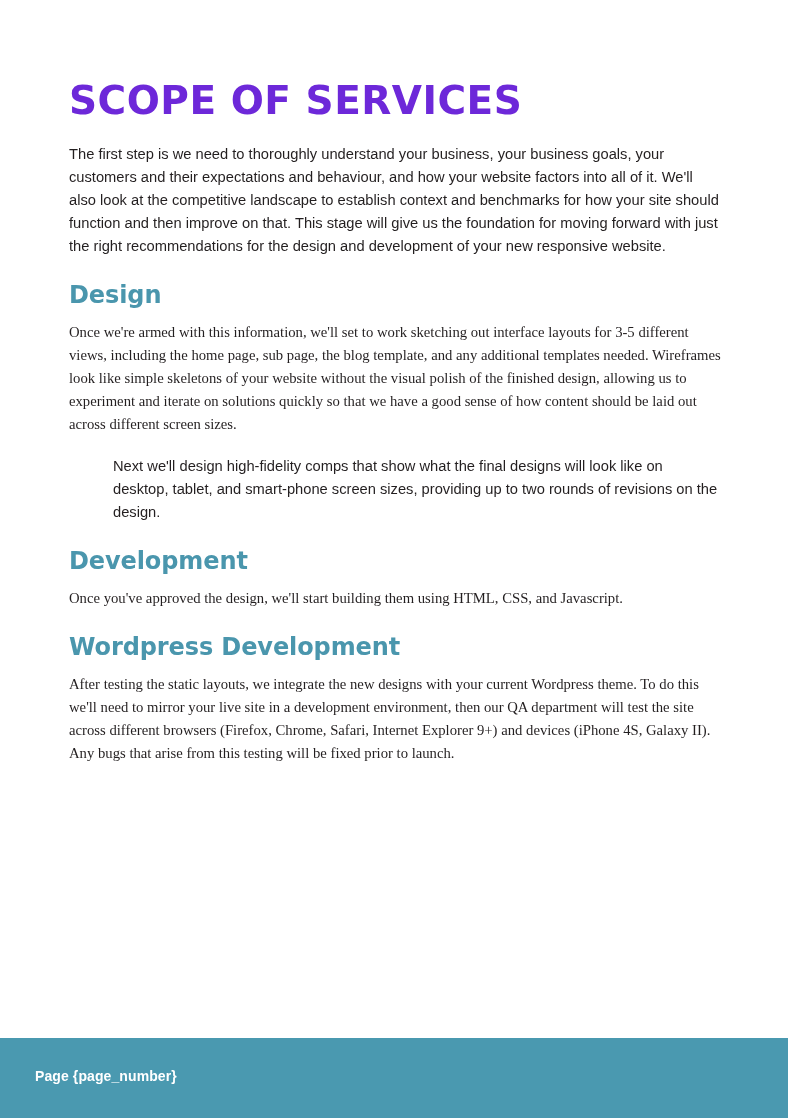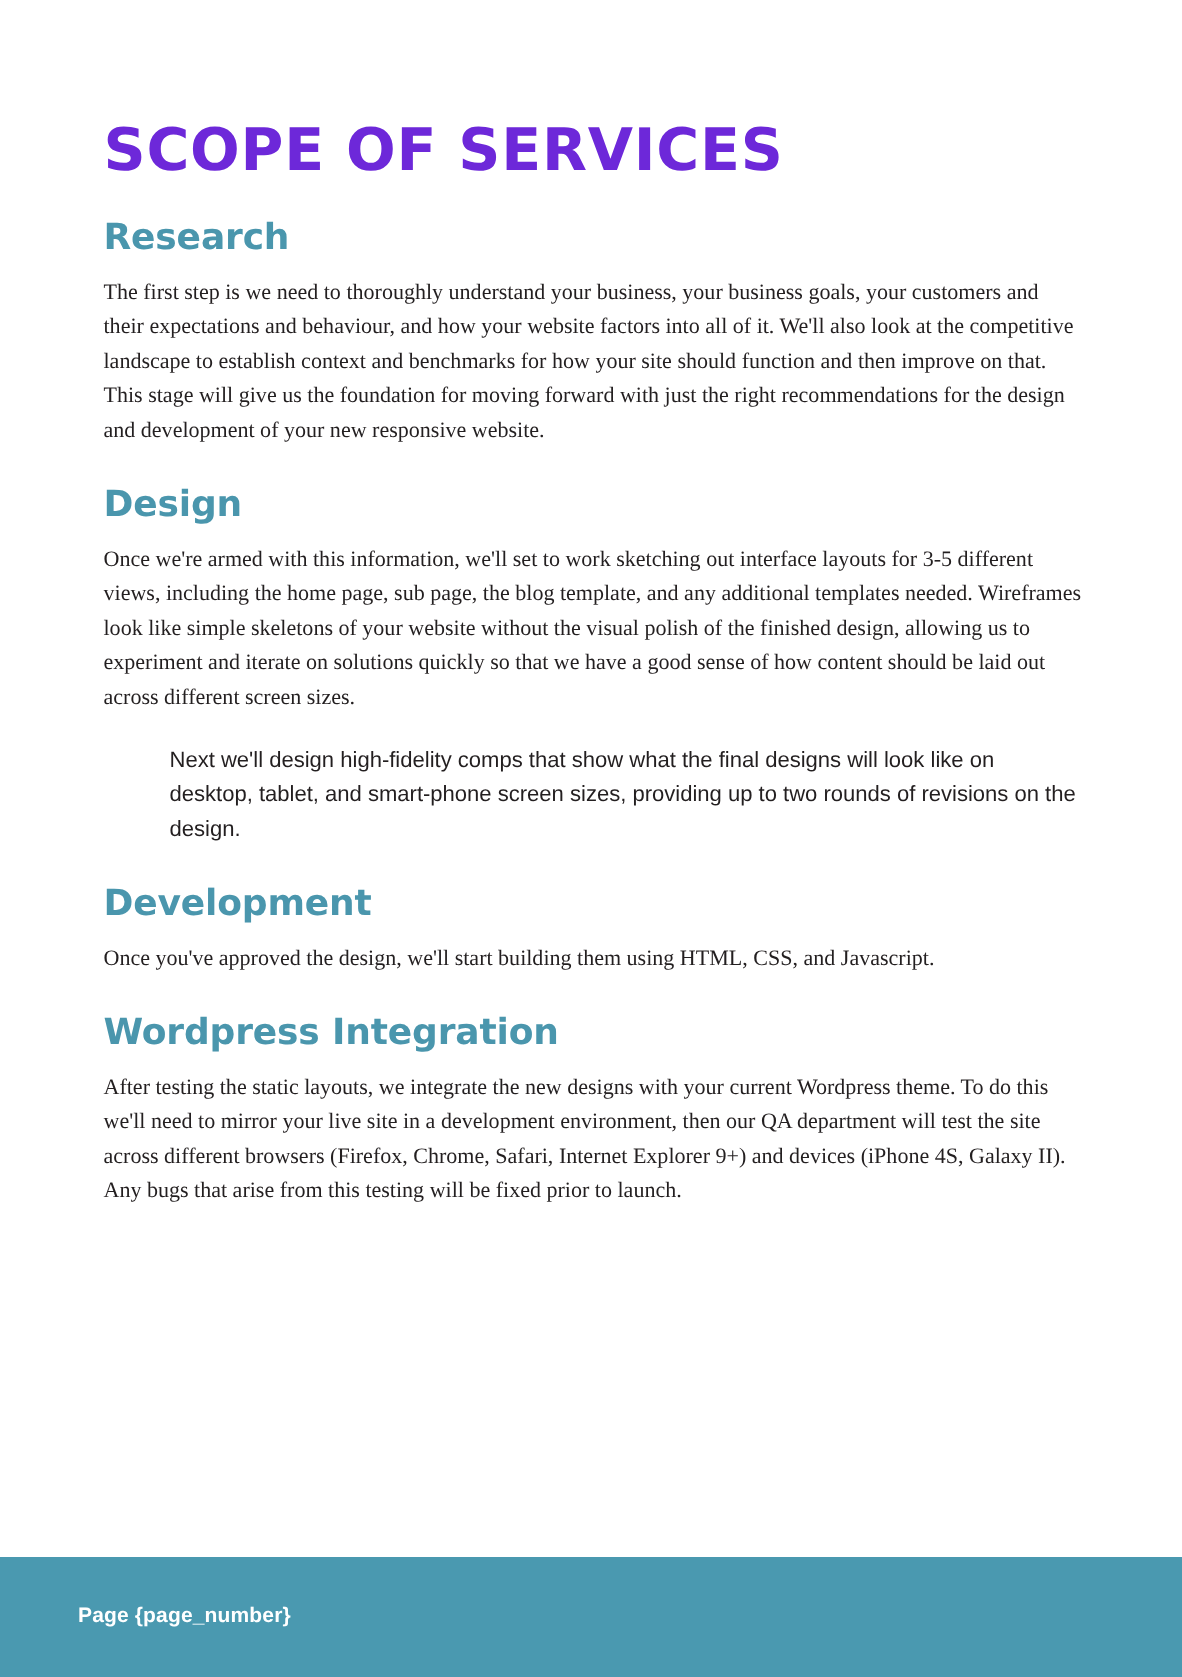--- a/index.html
+++ b/index.html
@@ -88,58 +88,57 @@
     position: absolute;
     left: 0;
     right: 0;
     bottom: 0;
     height: 80px;
     background: #4a99b0;
   }
 
   .footer-text {
     position: absolute;
-    left: 52px;
+    left: 35px;
     top: 29px;
     font-family: "Liberation Sans", sans-serif;
     font-weight: 700;
     font-size: 14px;
     line-height: 18px;
     color: #ffffff;
     letter-spacing: 0.1px;
     white-space: nowrap;
   }
 </style>
 </head>
 <body>
 
 <div class="page">
 
   <div class="content">
 
     <h1 class="doc-title">SCOPE OF SERVICES</h1>
 
     <div class="section">
-      <h2 class="section-heading">Research</h2>
       <p class="body-text">The first step is we need to thoroughly understand your business, your business goals, your customers and their expectations and behaviour, and how your website factors into all of it. We'll also look at the competitive landscape to establish context and benchmarks for how your site should function and then improve on that. This stage will give us the foundation for moving forward with just the right recommendations for the design and development of your new responsive website.</p>
     </div>
 
     <div class="section">
       <h2 class="section-heading">Design</h2>
       <p class="body-text">Once we're armed with this information, we'll set to work sketching out interface layouts for 3-5 different views, including the home page, sub page, the blog template, and any additional templates needed. Wireframes look like simple skeletons of your website without the visual polish of the finished design, allowing us to experiment and iterate on solutions quickly so that we have a good sense of how content should be laid out across different screen sizes.</p>
       <p class="body-text">Next we'll design high-fidelity comps that show what the final designs will look like on desktop, tablet, and smart-phone screen sizes, providing up to two rounds of revisions on the design.</p>
     </div>
 
     <div class="section">
       <h2 class="section-heading">Development</h2>
       <p class="body-text">Once you've approved the design, we'll start building them using HTML, CSS, and Javascript.</p>
     </div>
 
     <div class="section">
-      <h2 class="section-heading">Wordpress Integration</h2>
+      <h2 class="section-heading">Wordpress Development</h2>
       <p class="body-text">After testing the static layouts, we integrate the new designs with your current Wordpress theme. To do this we'll need to mirror your live site in a development environment, then our QA department will test the site across different browsers (Firefox, Chrome, Safari, Internet Explorer 9+) and devices (iPhone 4S, Galaxy II). Any bugs that arise from this testing will be fixed prior to launch.</p>
     </div>
 
   </div>
 
   <div class="footer-band">
     <div class="footer-text">Page {page_number}</div>
   </div>
 
 </div>

